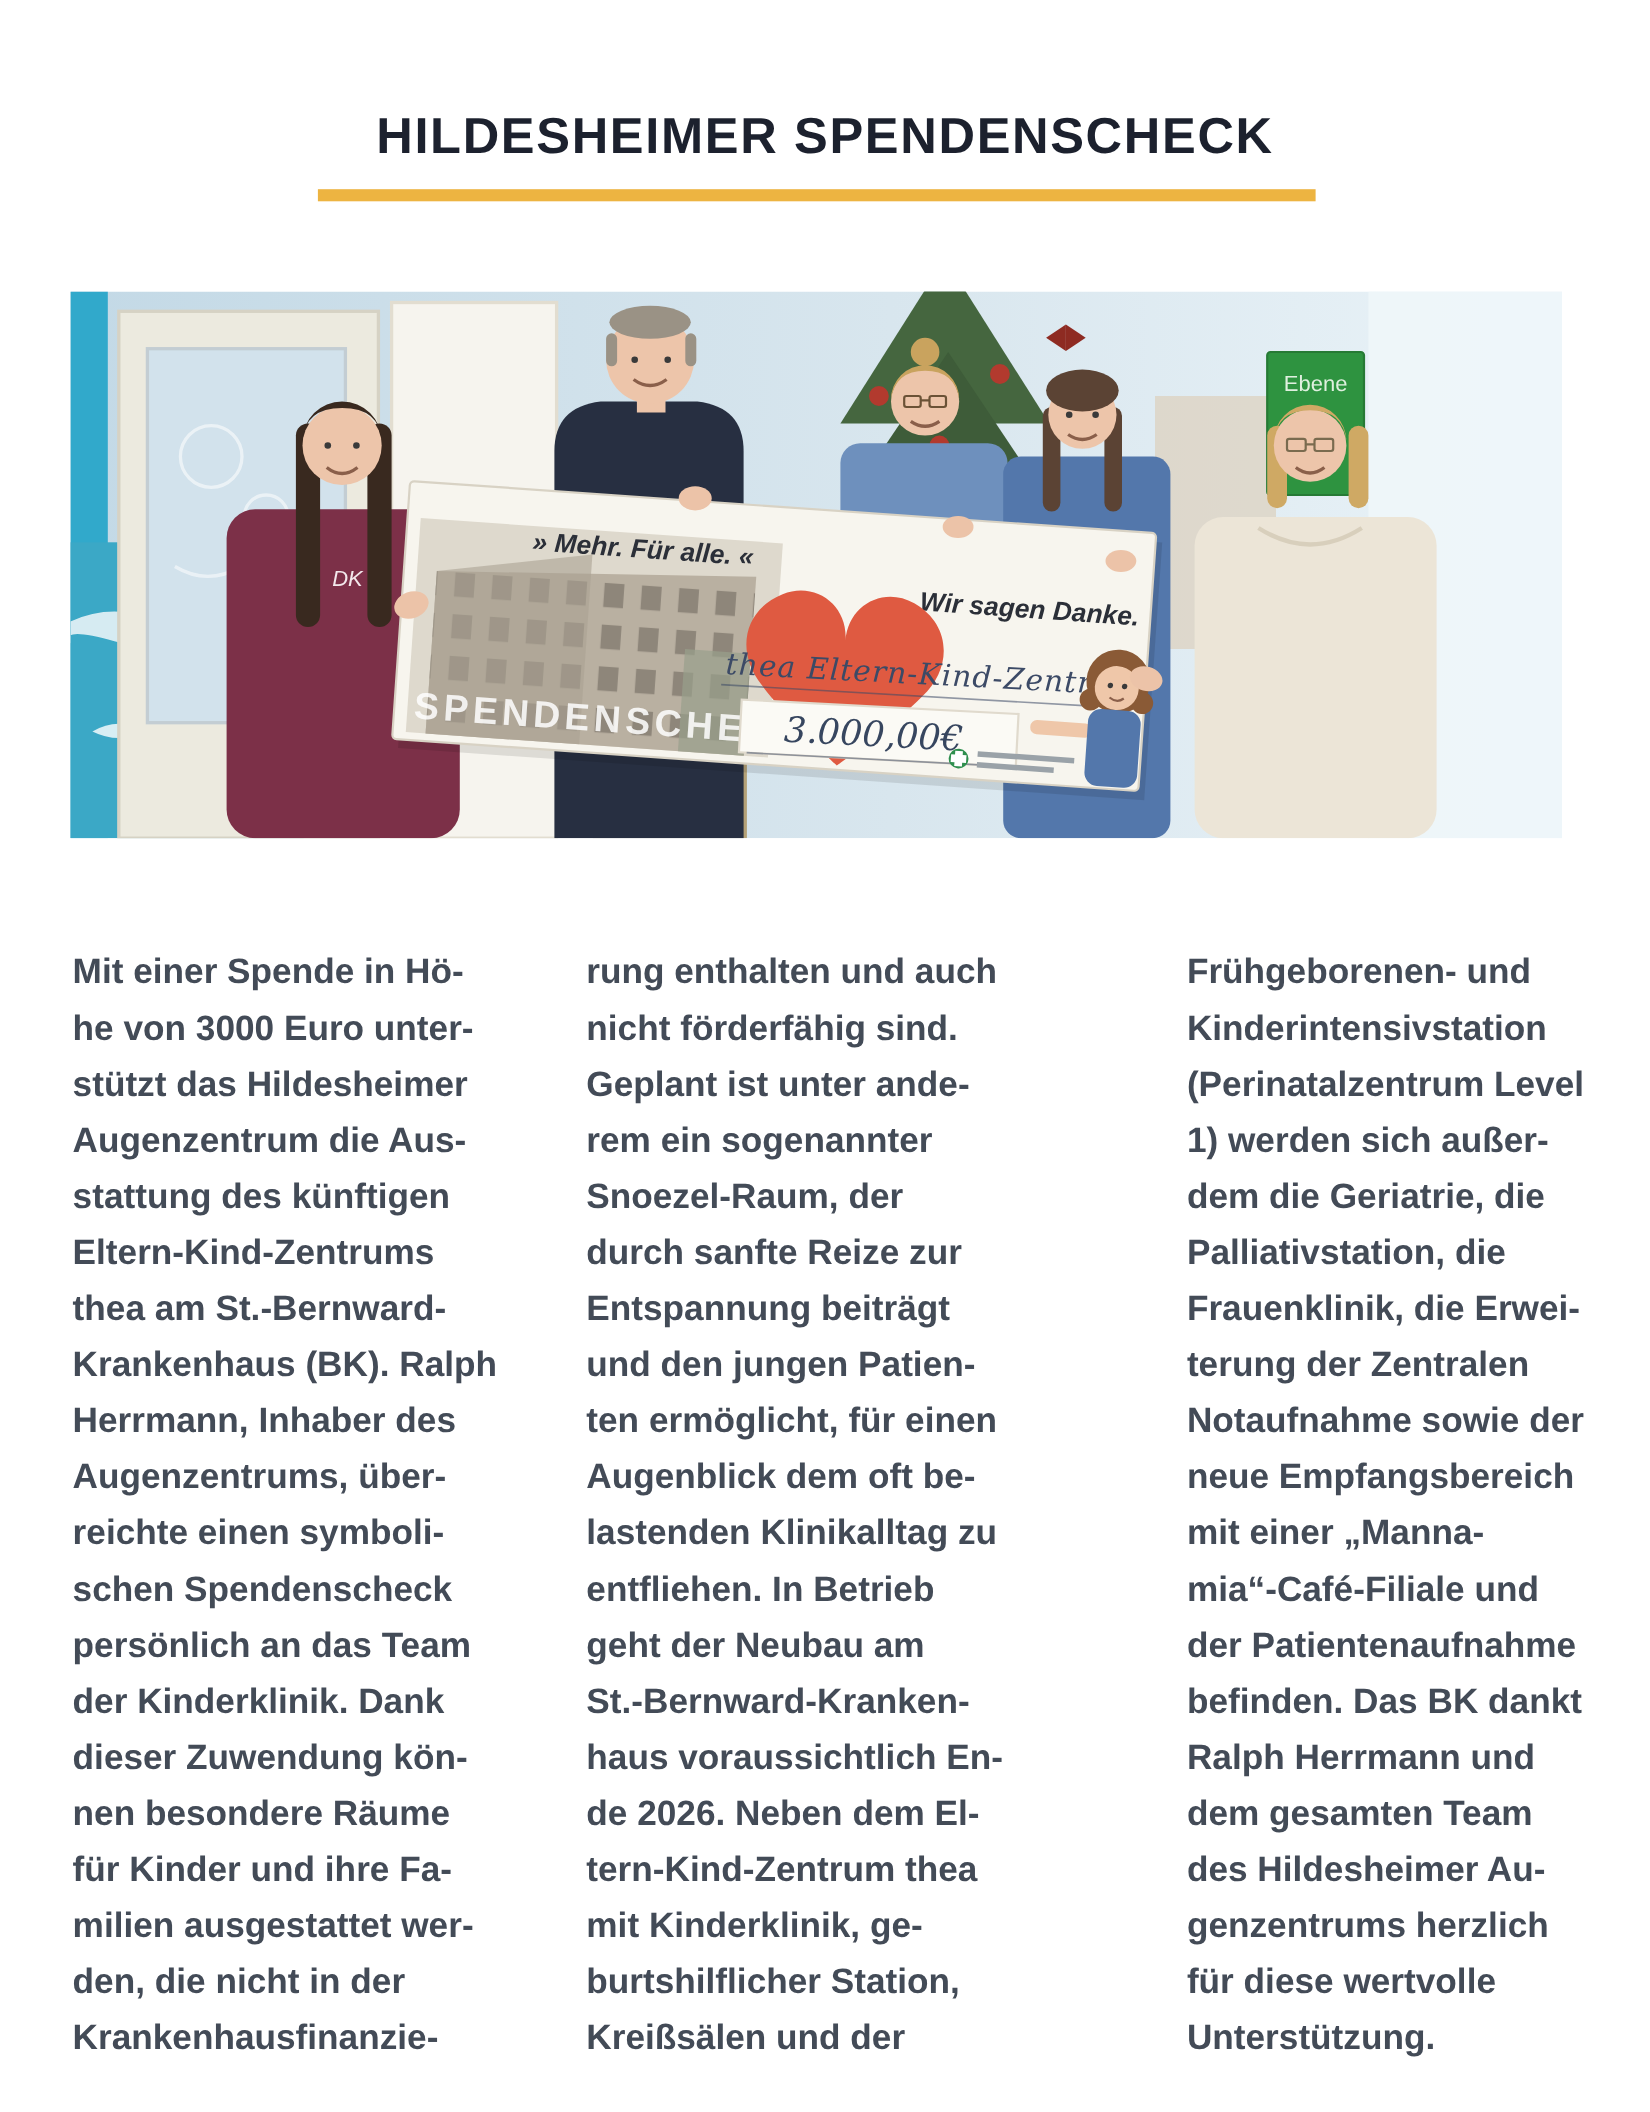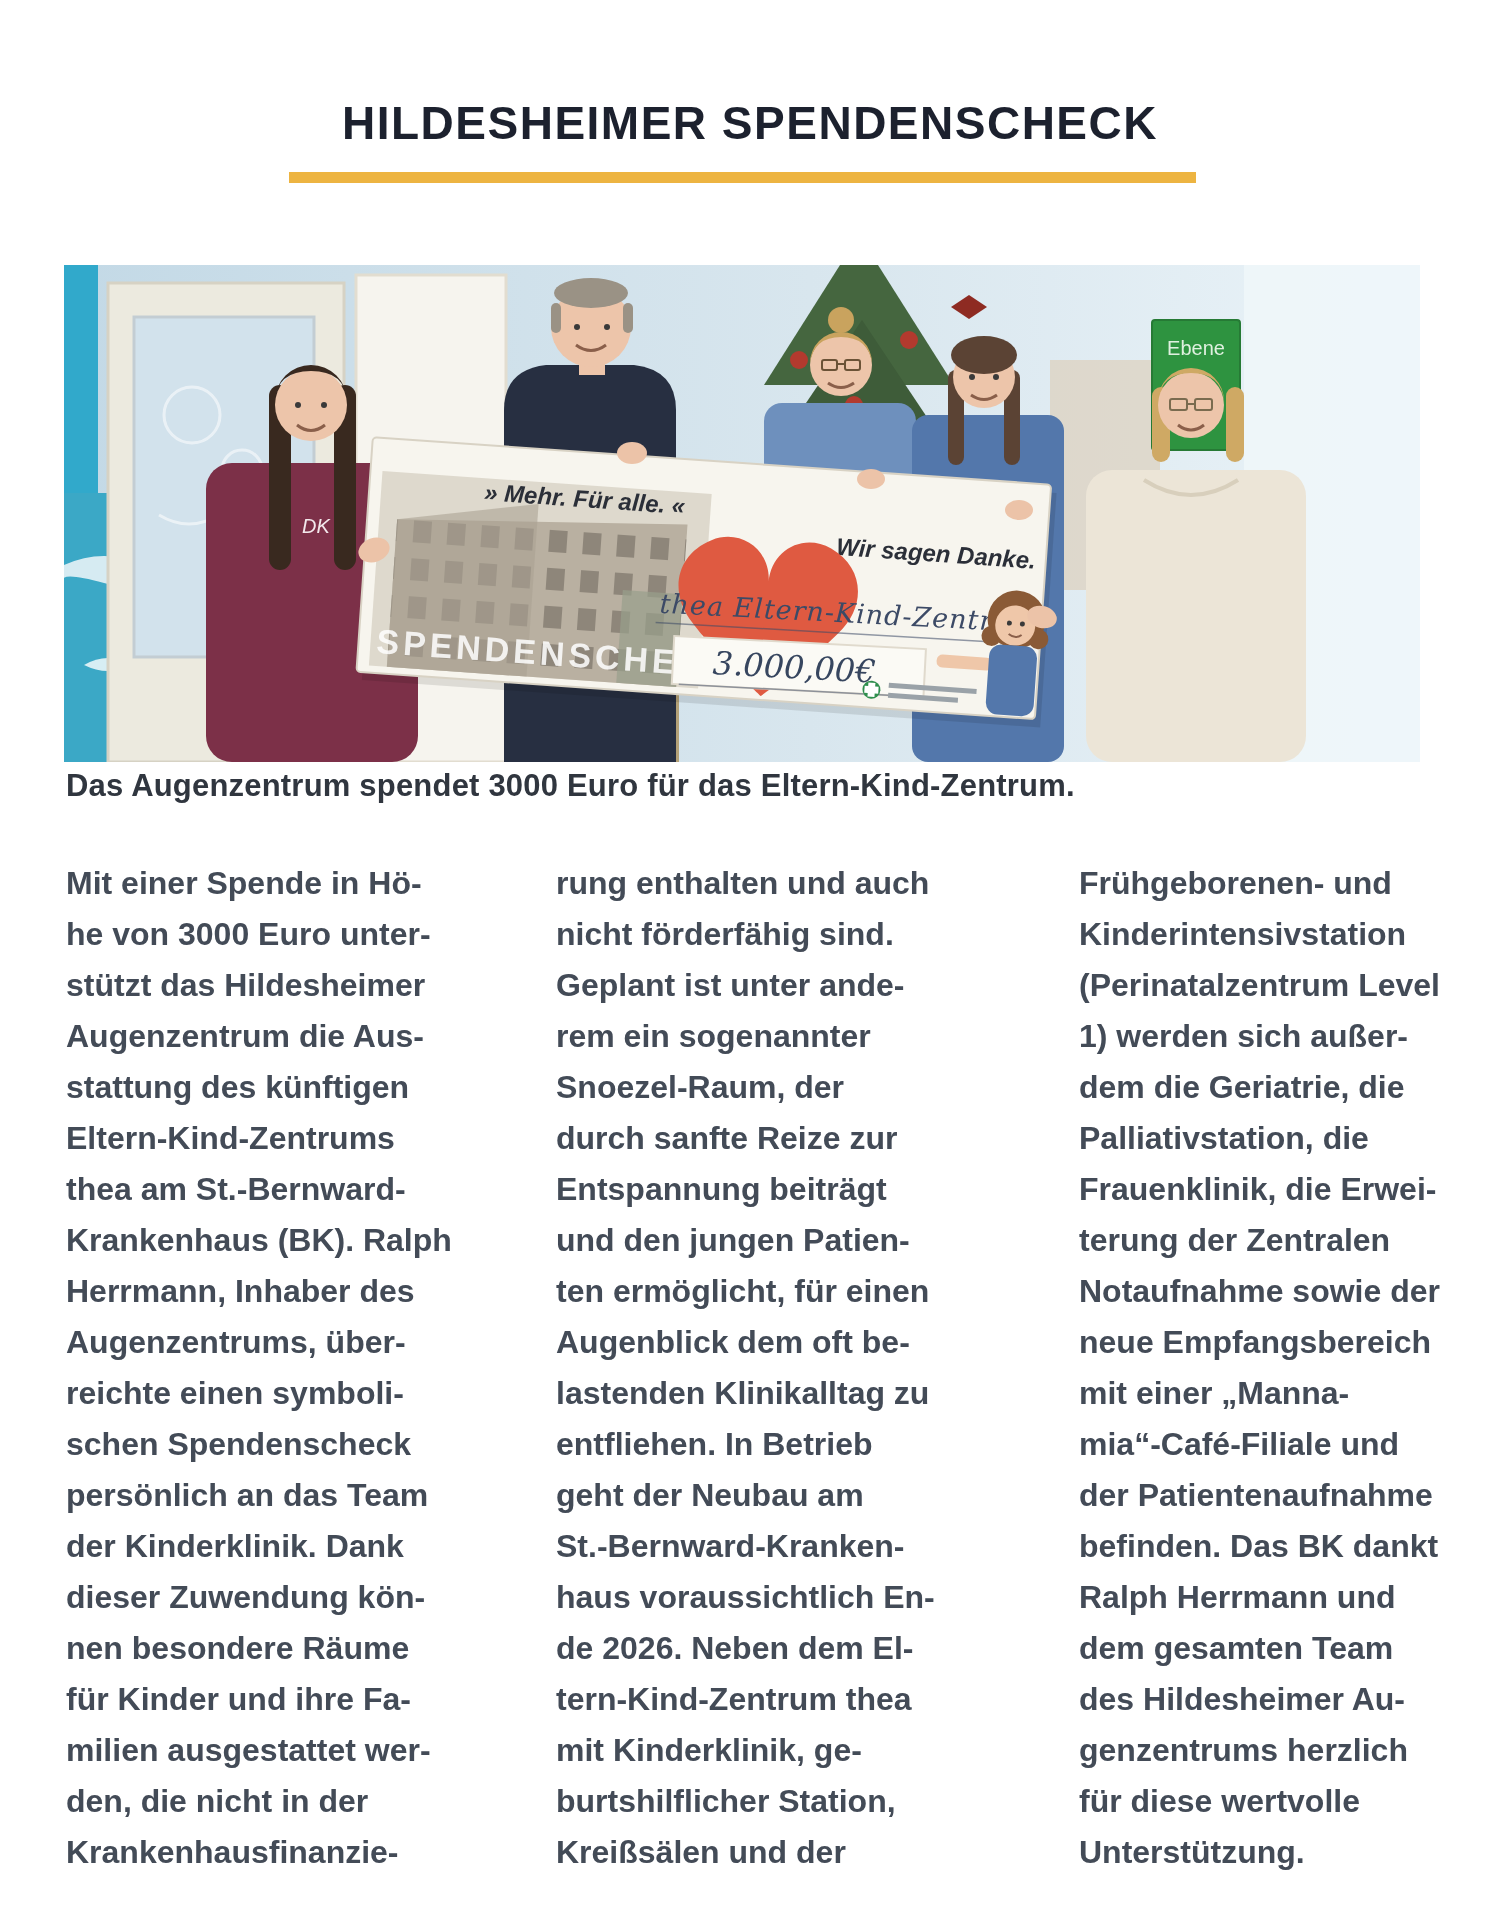--- a/index.html
+++ b/index.html
@@ -8,21 +8,21 @@
   .headline{position:absolute;top:96px;left:0;width:100%;margin:0;text-align:center;
             font-size:46px;font-weight:800;letter-spacing:1.5px;color:#1c212e;}
   .rule{position:absolute;top:172px;left:289px;width:907px;height:11px;background:#edb441;}
   .photo{position:absolute;top:265px;left:64px;width:1356px;height:536px;margin:0;padding:0;text-align:right;}
   .photo svg{display:block;width:1356px;height:497px;}
   .caption{position:absolute;top:768px;left:66px;width:1370px;margin:0;
            font-size:31px;font-weight:700;color:#30363f;letter-spacing:.2px;}
   .col{position:absolute;top:858px;font-size:32px;line-height:51px;font-weight:600;
        color:#434b57;white-space:pre-line;}
   .col1{left:66px;width:462px;}
-  .col2{left:556px;width:462px;}
+  .col2{left:533px;width:462px;}
   .col3{left:1034px;width:450px;margin-left:45px;}
   .svgtext{font-family:"Liberation Sans",sans-serif;}
   .hand{fill:#ecc3a8;}
   .skin{fill:#edc5aa;}
 </style>
 </head>
 <body>
 
 <div class="page">
 
@@ -209,21 +209,20 @@
       <g class="hand">
         <ellipse cx="310" cy="285" rx="16" ry="12" transform="rotate(-20 310 285)"></ellipse>
         <ellipse cx="568" cy="188" rx="15" ry="11"></ellipse>
         <ellipse cx="807" cy="214" rx="14" ry="10"></ellipse>
         <ellipse cx="955" cy="245" rx="14" ry="10"></ellipse>
         <ellipse cx="978" cy="352" rx="15" ry="11" transform="rotate(15 978 352)"></ellipse>
       </g>
     </svg>
   </figure>
 
-  <figcaption class="caption">Das Augenzentrum spendet 3000 Euro für das Eltern-Kind-Zentrum.</figcaption>
 
   <div class="col col1">Mit einer Spende in Hö-
 he von 3000 Euro unter-
 stützt das Hildesheimer
 Augenzentrum die Aus-
 stattung des künftigen
 Eltern-Kind-Zentrums
 thea am St.-Bernward-
 Krankenhaus (BK). Ralph
 Herrmann, Inhaber des

